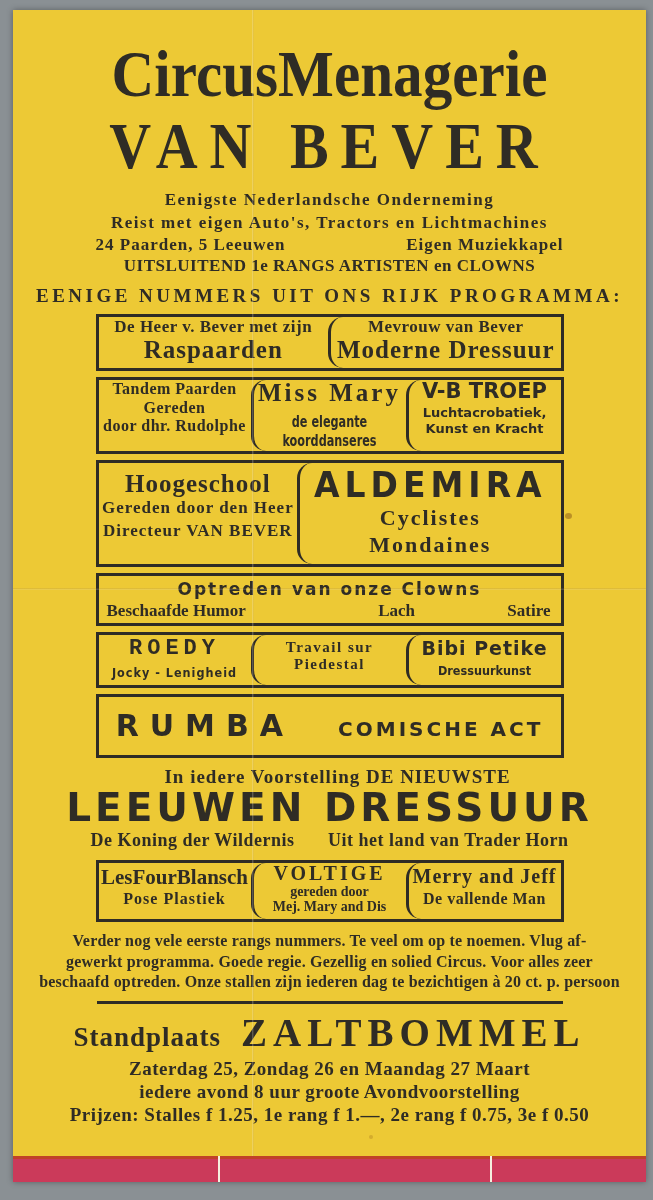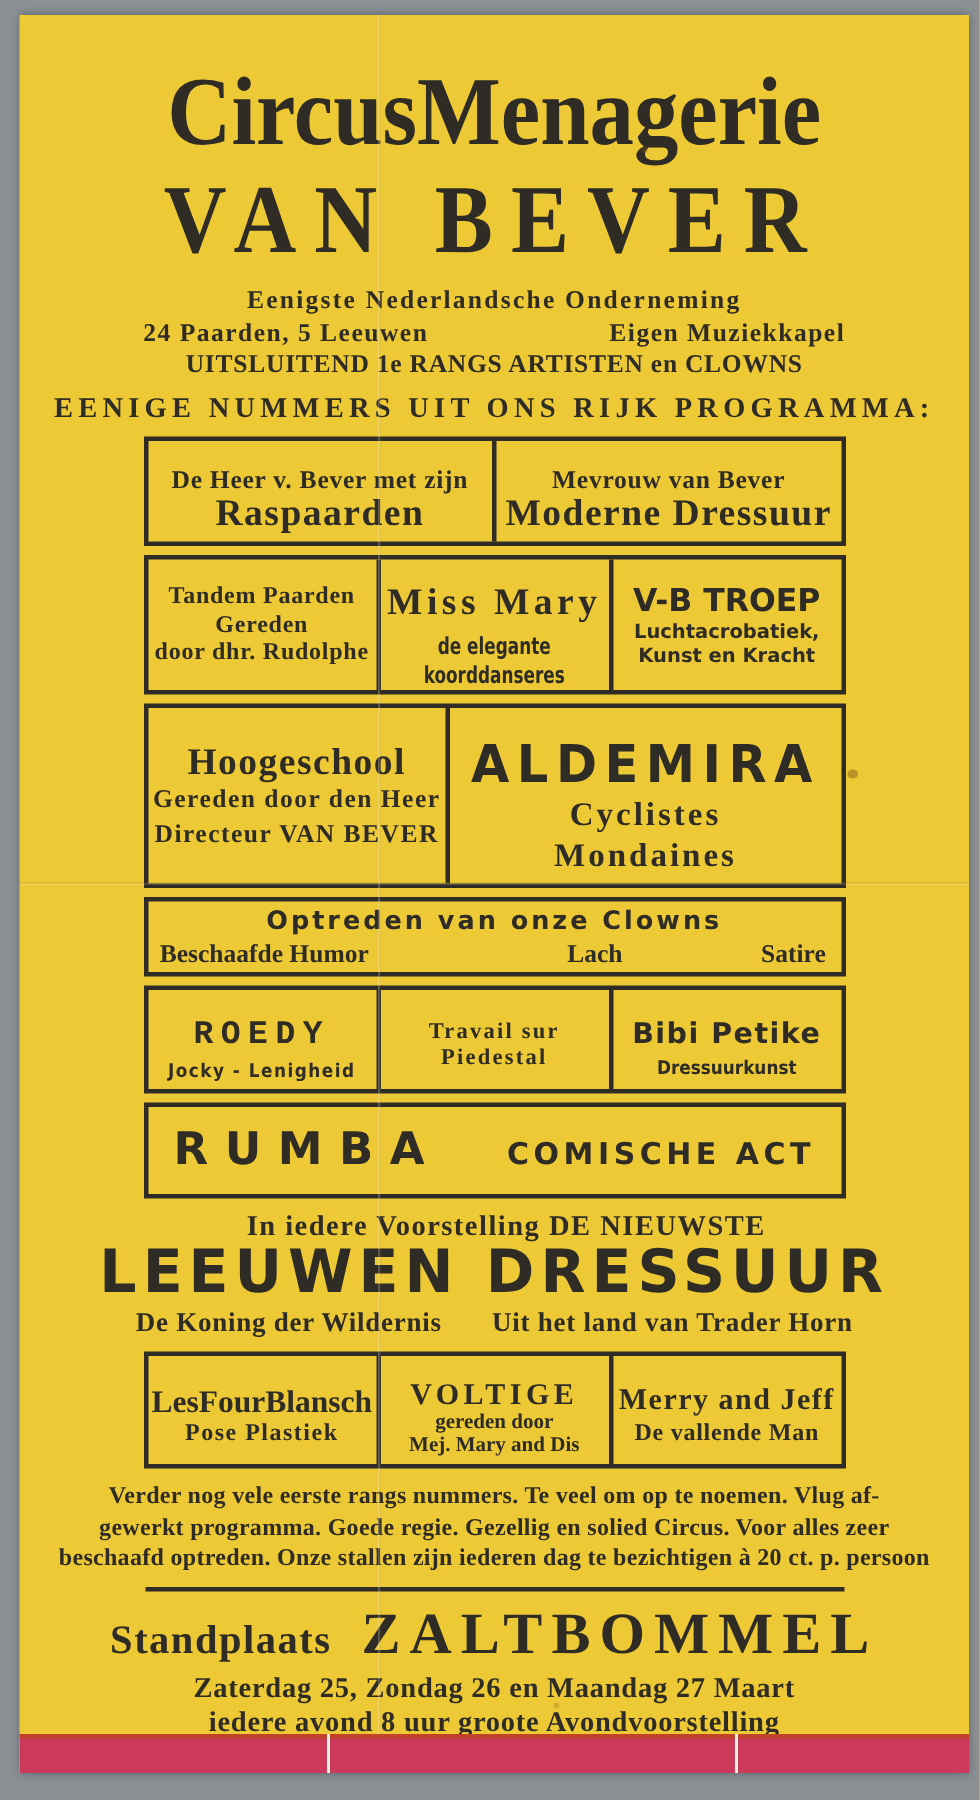--- a/index.html
+++ b/index.html
@@ -52,21 +52,21 @@
   .prog-header { font-weight: bold; font-size: 19px; letter-spacing: 3.5px; margin: 9px 0 7px; }
 
   
   .grid { width: 468px; margin: 0 auto; }
   .prow {
     display: flex;
     border: 3px solid var(--ink, #2f2c25);
     margin-bottom: 6px;
     align-items: stretch;
   }
-  .cell { flex: 1; padding: 16px 2px 5px; }
+  .cell { flex: 1; padding: 0 2px 5px; border-radius: 15px; }
   .cell + .cell { border-left: 3px solid var(--ink, #2f2c25); }
   .c-top { font-weight: bold; font-size: 17px; letter-spacing: .5px; }
   .c-main { font-weight: bold; font-size: 25px; line-height: 1.05; letter-spacing: 1px; }
   .c-line { font-weight: bold; font-size: 16px; line-height: 1.15; letter-spacing: .5px; }
   .cond { font-family: "DejaVu Sans", sans-serif; font-stretch: condensed; }
 
   .missmary { font-size: 25px; letter-spacing: 3px; }
   .missmary-sub { font-size: 12.5px; font-weight: bold; margin-top: 9px; transform: scaleY(1.25); }
   .vbtroep { font-family: "DejaVu Sans", sans-serif; font-size: 21px; letter-spacing: 0; }
   .vb-sub { font-family: "DejaVu Sans", sans-serif; font-weight: bold; font-size: 13px; line-height: 1.2; margin-top: 3px; }
@@ -140,20 +140,21 @@
 </style>
 </head>
 <body style="--paper: #edc935; --ink: #2f2c25; --band: #cb3a5a; --band-edge: #c04228; --backdrop: #8a9094;">
 
 <div class="poster">
   <div class="content">
 
     <div class="title1">CircusMenagerie</div>
     <div class="title2">VAN BEVER</div>
     <div class="sub first">Eenigste Nederlandsche Onderneming</div>
+    <div class="sub">Reist met eigen Auto's, Tractors en Lichtmachines</div>
     <div class="facts">
       <span>24 Paarden, 5 Leeuwen</span>
       <span>Eigen Muziekkapel</span>
     </div>
     <div class="uitsl">UITSLUITEND 1e RANGS ARTISTEN en CLOWNS</div>
 
     <div class="prog-header">EENIGE NUMMERS UIT ONS RIJK PROGRAMMA:</div>
 
     <div class="grid">
 

